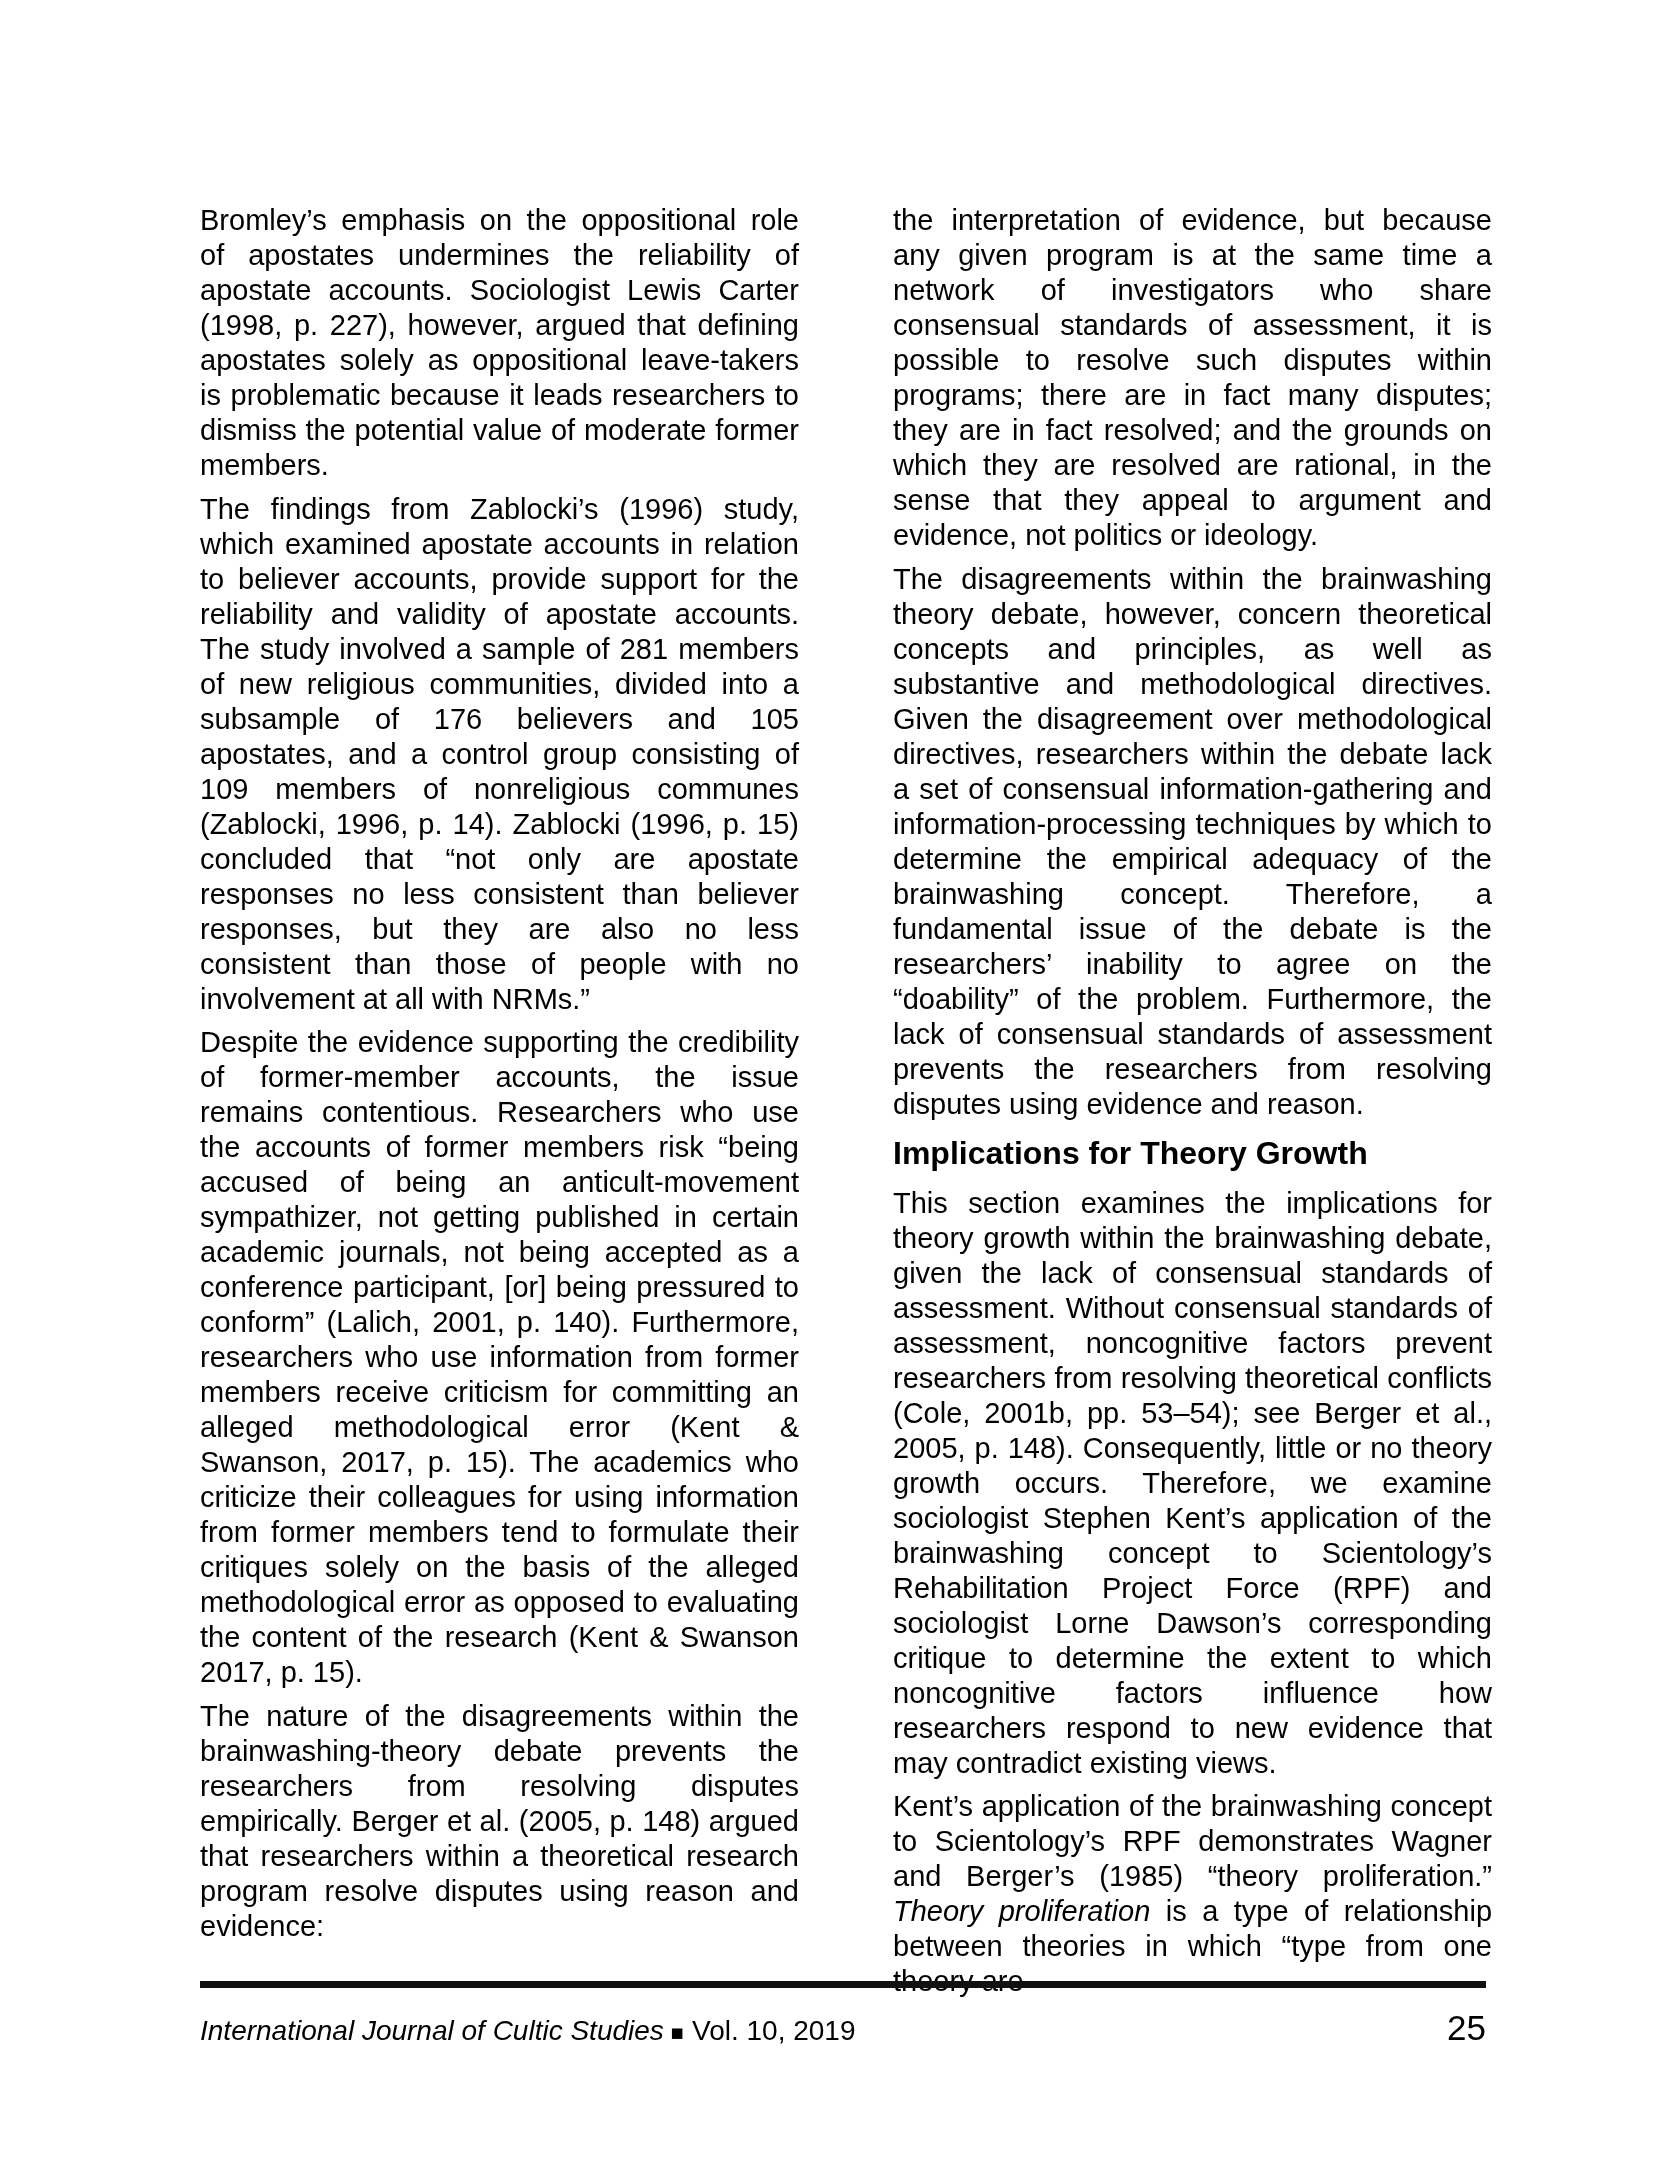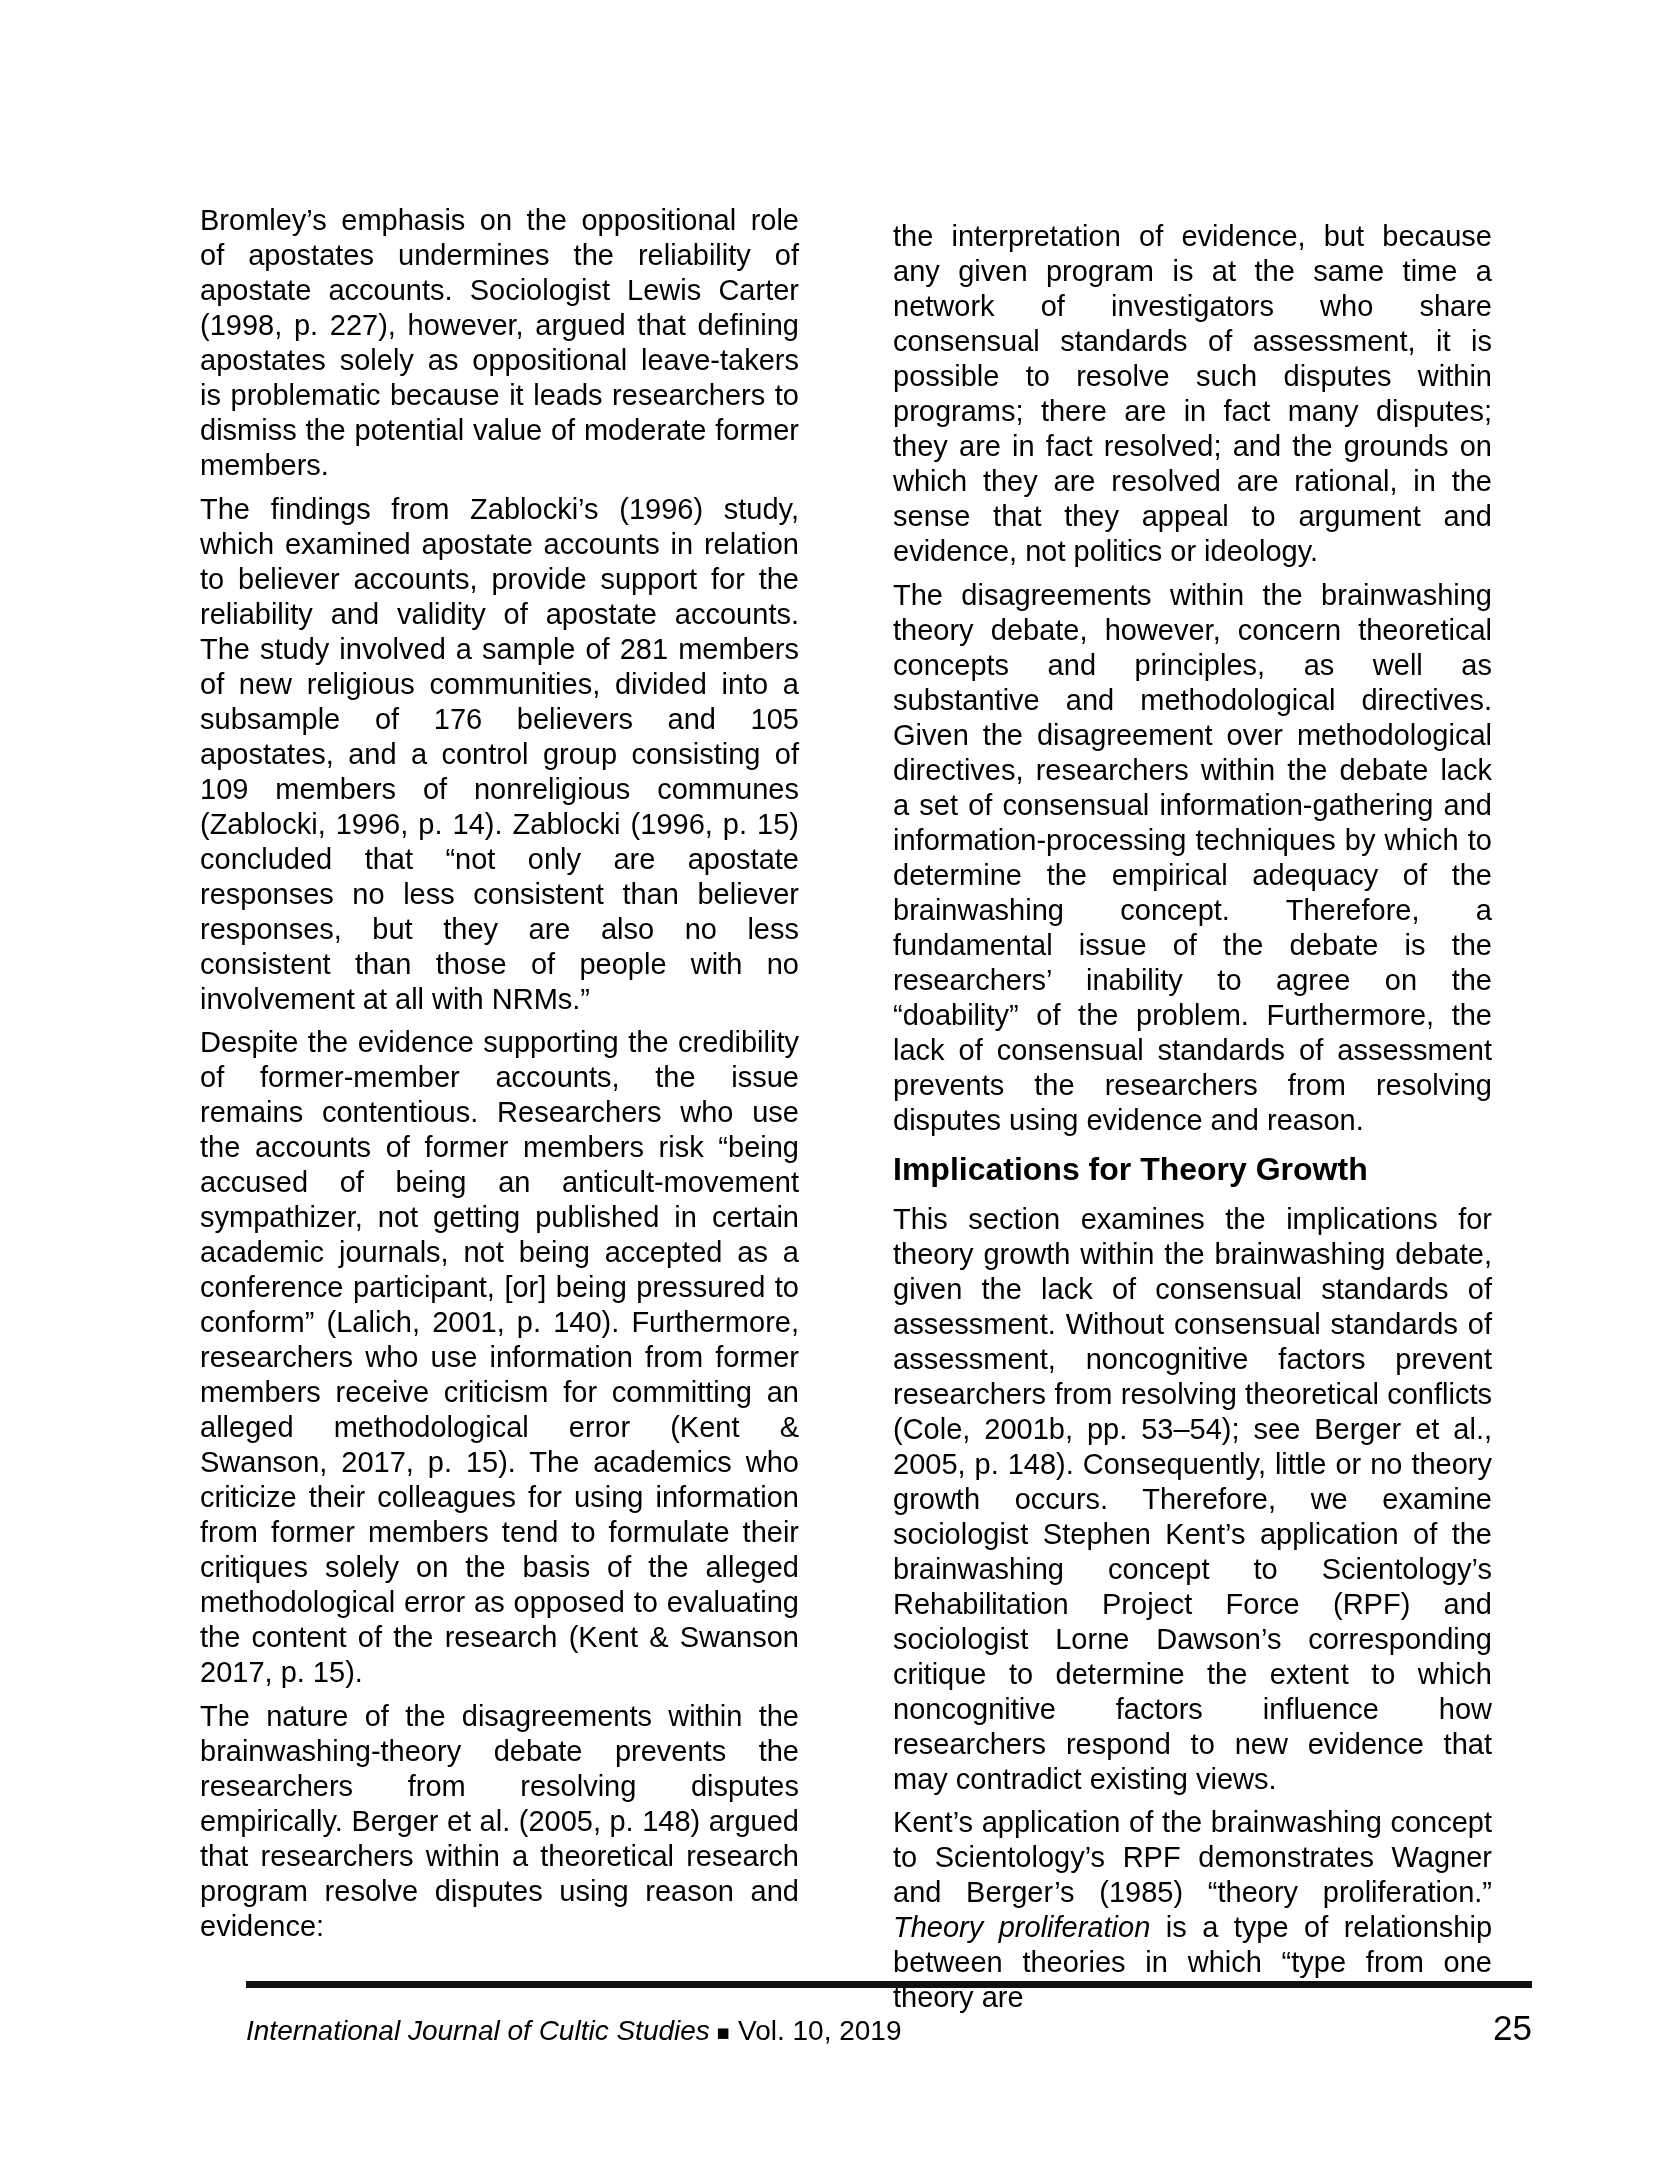--- a/index.html
+++ b/index.html
@@ -23,35 +23,34 @@
   .column {
     width: 599px;
     font-size: 29px;
     line-height: 35px;
     text-align: justify;
   }
   .column p { margin: 0 0 8.5px 0; }
   .blockquote {
     margin: 22.6px 45px 17px 51px;
   }
-  .column.right .blockquote { margin-top: 16px; }
+  .column.right .blockquote { margin-top: 0; }
   .section-heading {
     font-size: 32px;
     line-height: 40px;
     font-weight: bold;
     text-align: left;
     margin: 11.3px 0 13px 0;
   }
   .italic { font-style: italic; }
   .page-footer {
     position: absolute;
     left: 200px;
     top: 1981px;
     width: 1286px;
-    margin-left: 46px;
   }
   .footer-rule {
     height: 6.6px;
     background: #111111;
   }
   .footer-row {
     margin-top: 20px;
     display: flex;
     justify-content: space-between;
     align-items: baseline;

